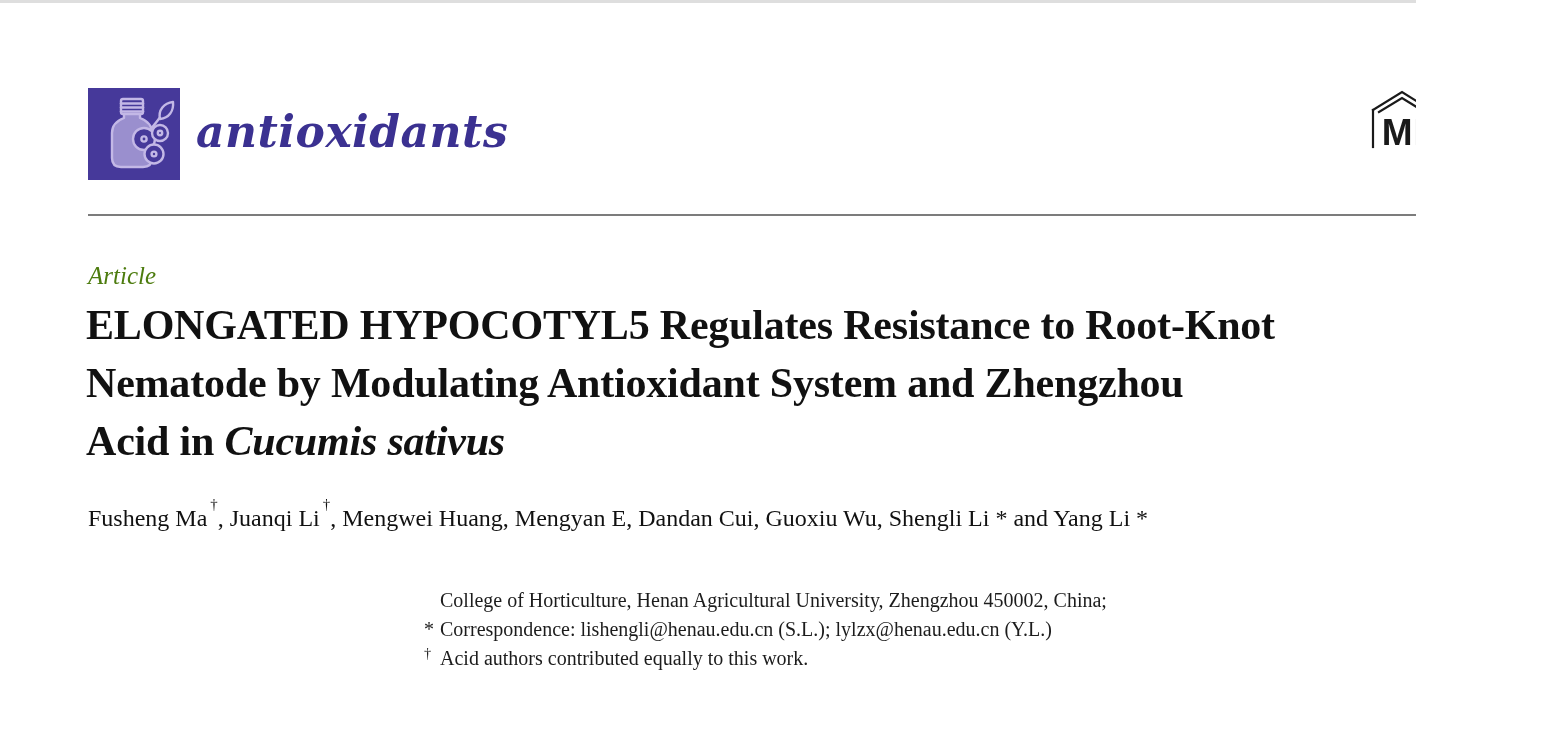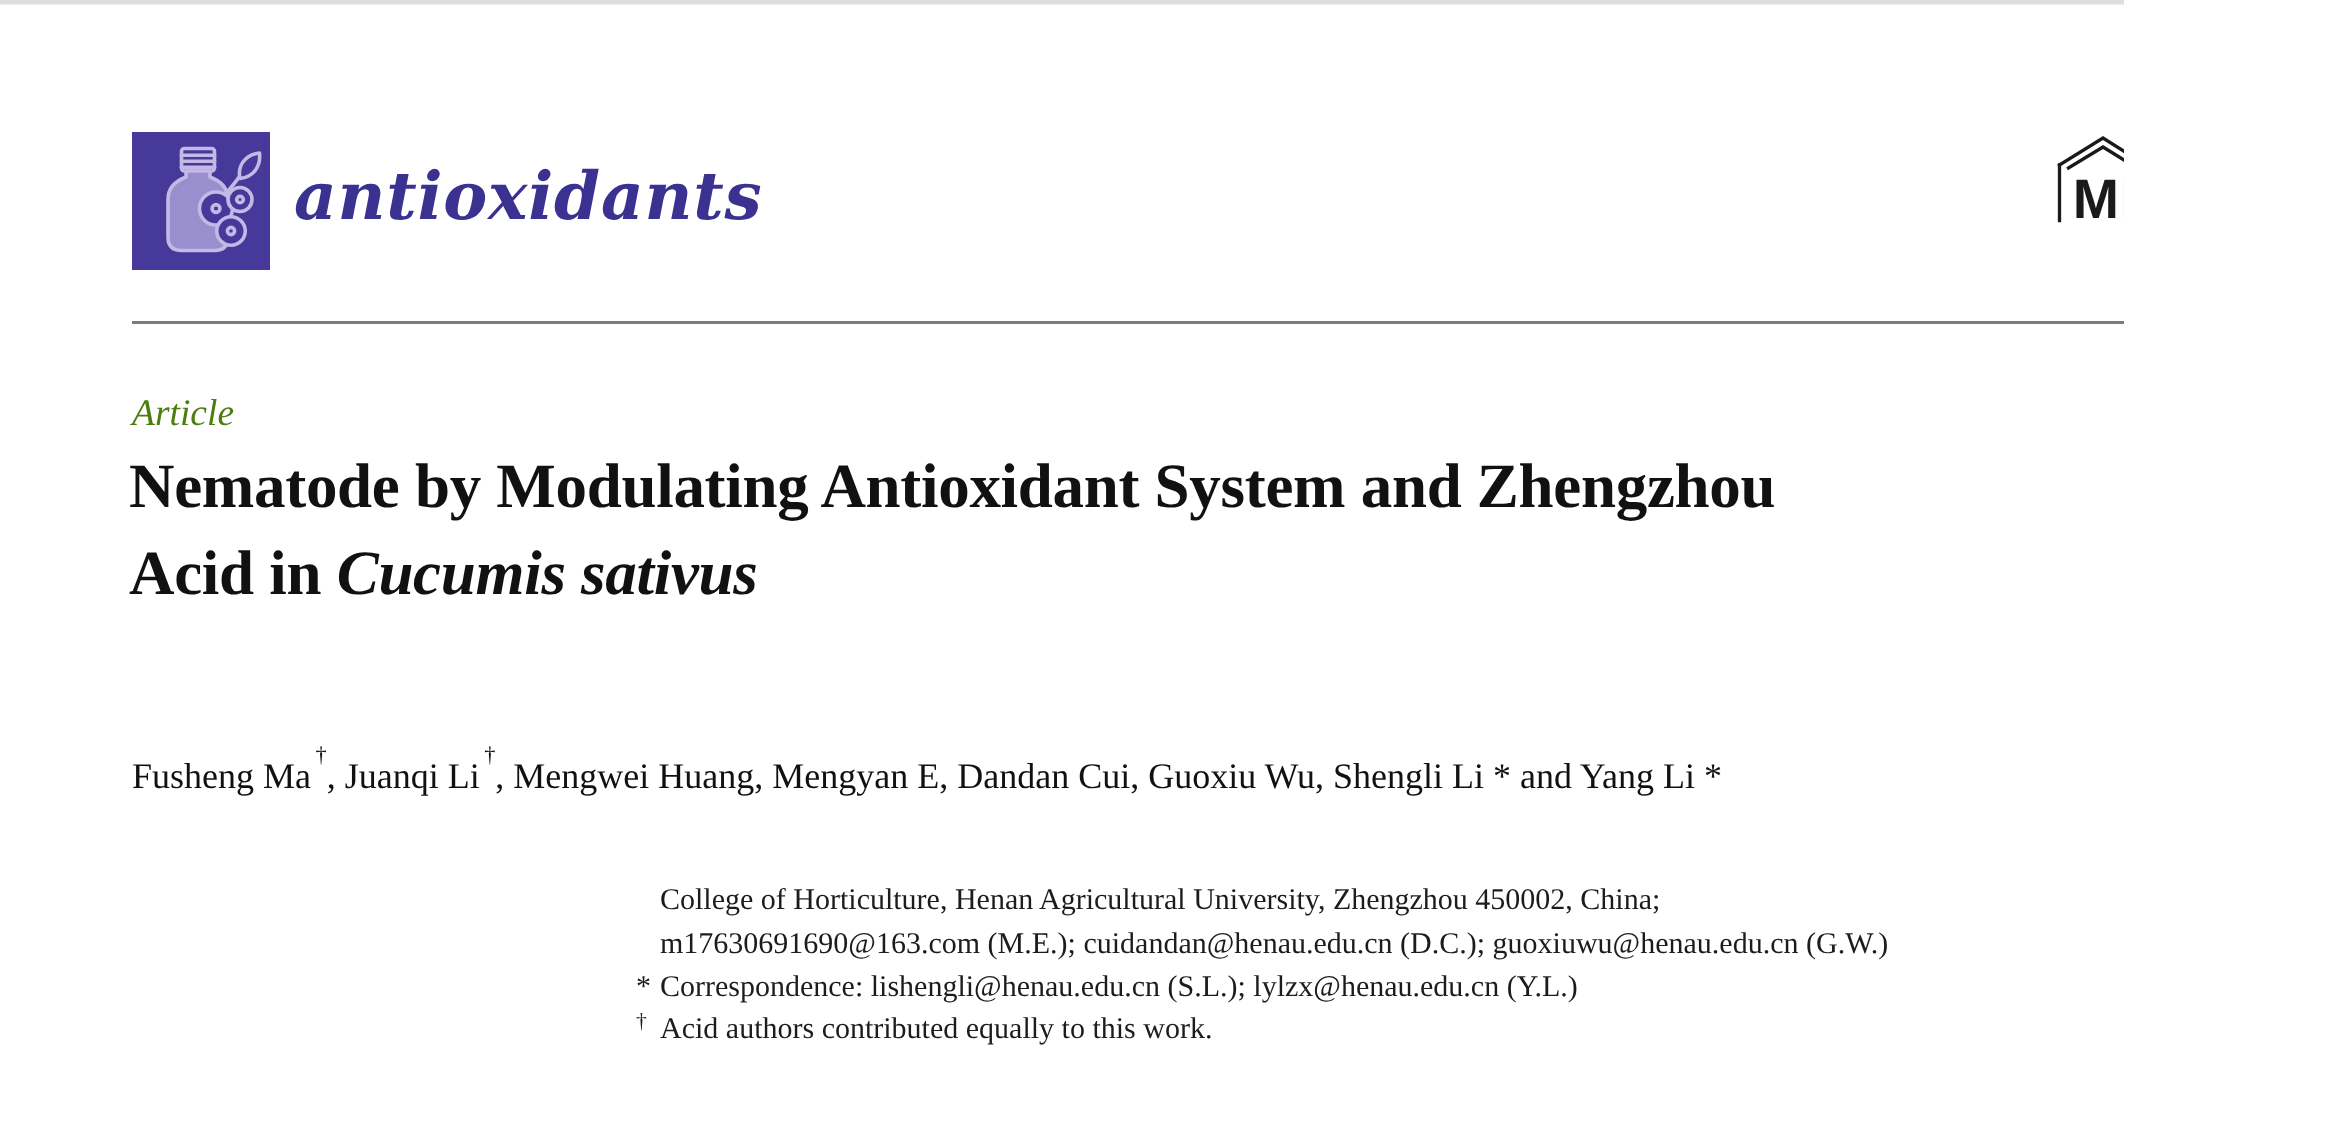--- a/index.html
+++ b/index.html
@@ -160,29 +160,29 @@
       </g>
       <text class="mdpi-wordmark" x="60" y="56" text-anchor="middle">MDPI</text>
     </svg>
   </div>
 
   <hr class="header-rule">
 
   <div class="article-type">Article</div>
 
   <h1 class="article-title">
+      <span class="t-line">ELONGATED HYPOCOTYL5 Regulates Resistance to Root-Knot</span>
       <span class="t-line">Nematode by Modulating Antioxidant System and Zhengzhou</span>
       <span class="t-line"><span>Acid in </span><i>Cucumis sativus</i></span>
     </h1>
 
   <div class="authors-line"><span>Fusheng Ma</span><sup class="dagger">†</sup><span>, Juanqi Li</span><sup class="dagger">†</sup><span>, Mengwei Huang, Mengyan E, Dandan Cui, Guoxiu Wu, Shengli Li * and Yang Li *</span></div>
 
   <div class="affiliation-block">
     <div class="aff-line">College of Horticulture, Henan Agricultural University, Zhengzhou 450002, China;</div>
-    <div class="aff-line">m17630691690@163.com (M.E.); cuidandan@henau.edu.cn (D.C.); guoxiuwu@henau.edu.cn (G.W.)</div>
     <div class="note-line">
         <span class="note-marker">*</span>
         <span class="note-text">Correspondence: lishengli@henau.edu.cn (S.L.); lylzx@henau.edu.cn (Y.L.)</span>
       </div>
     <div class="note-line">
         <span class="note-marker sup">†</span>
         <span class="note-text">Acid authors contributed equally to this work.</span>
       </div>
   </div>
 

